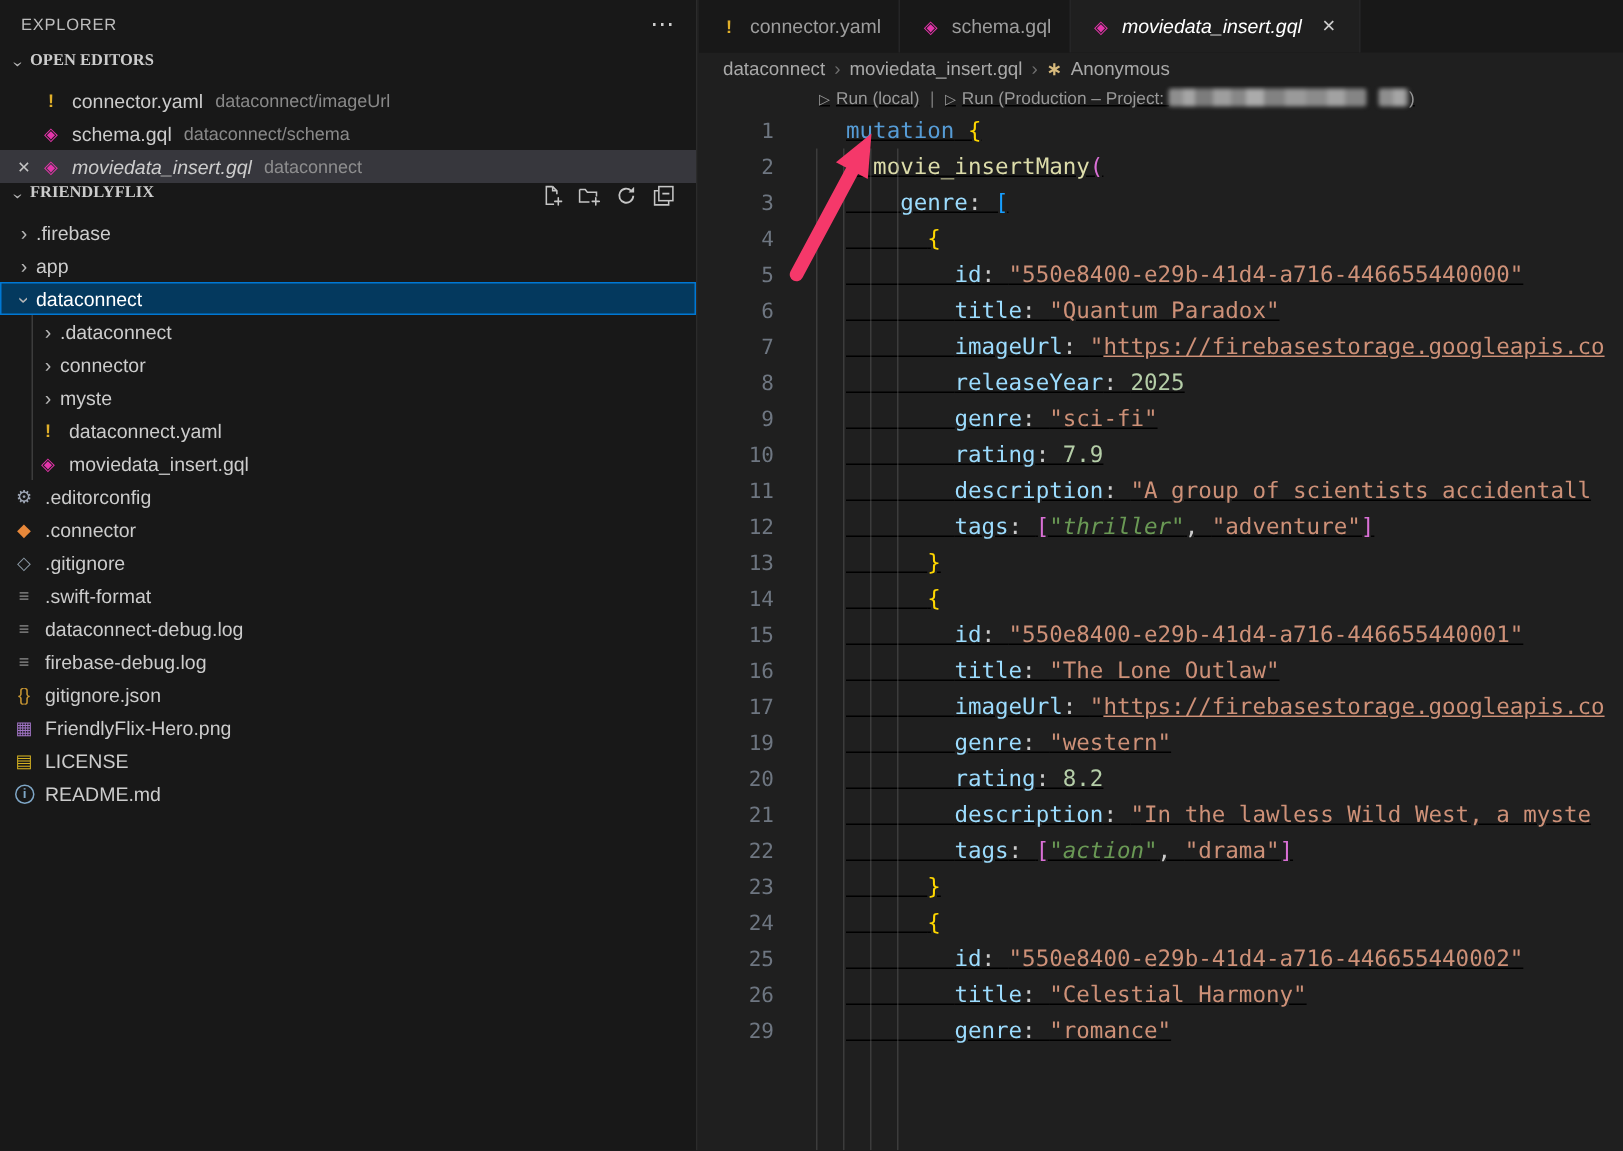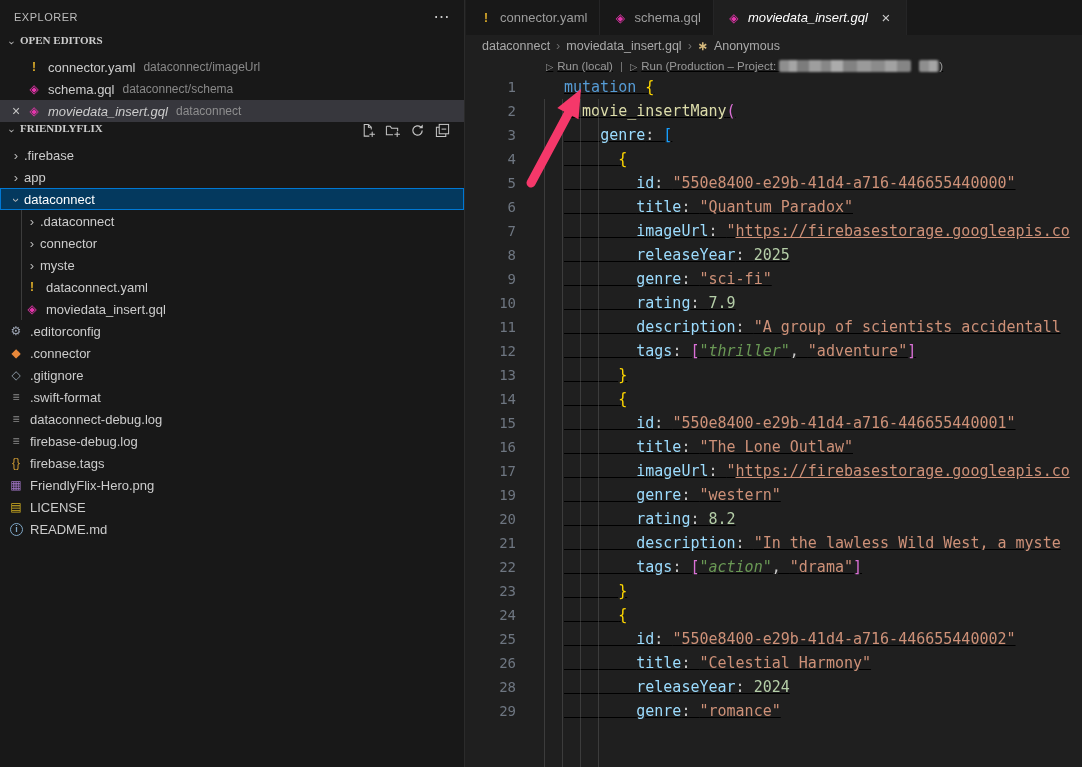--- a/index.html
+++ b/index.html
@@ -223,21 +223,21 @@
         <div class="tree-row" style="padding-left: 8px;">
           <span class="file-icon" style="color: rgb(140, 140, 140);">≡</span>
           <span class="tree-label">dataconnect-debug.log</span>
         </div>
         <div class="tree-row" style="padding-left: 8px;">
           <span class="file-icon" style="color: rgb(140, 140, 140);">≡</span>
           <span class="tree-label">firebase-debug.log</span>
         </div>
         <div class="tree-row" style="padding-left: 8px;">
           <span class="file-icon" style="color: rgb(204, 153, 51);">{}</span>
-          <span class="tree-label">firebase.tags</span>
+          <span class="tree-label">gitignore.json</span>
         </div>
         <div class="tree-row" style="padding-left: 8px;">
           <span class="file-icon" style="color: rgb(160, 116, 196);">▦</span>
           <span class="tree-label">FriendlyFlix-Hero.png</span>
         </div>
         <div class="tree-row" style="padding-left: 8px;">
           <span class="file-icon" style="color: rgb(211, 176, 33);">▤</span>
           <span class="tree-label">LICENSE</span>
         </div>
         <div class="tree-row" style="padding-left: 8px;">
@@ -304,21 +304,20 @@
           <div class="code-line"><span class="ln">16</span><span class="code-text"><span class="tok-pn">        </span><span class="tok-prop">title</span><span class="tok-pn">: </span><span class="tok-str">"The Lone Outlaw"</span></span></div>
           <div class="code-line"><span class="ln">17</span><span class="code-text"><span class="tok-pn">        </span><span class="tok-prop">imageUrl</span><span class="tok-pn">: </span><span class="tok-str">"</span><span class="tok-url">https://firebasestorage.googleapis.co</span></span></div>
           <div class="code-line"><span class="ln">19</span><span class="code-text"><span class="tok-pn">        </span><span class="tok-prop">genre</span><span class="tok-pn">: </span><span class="tok-str">"western"</span></span></div>
           <div class="code-line"><span class="ln">20</span><span class="code-text"><span class="tok-pn">        </span><span class="tok-prop">rating</span><span class="tok-pn">: </span><span class="tok-num">8.2</span></span></div>
           <div class="code-line"><span class="ln">21</span><span class="code-text"><span class="tok-pn">        </span><span class="tok-prop">description</span><span class="tok-pn">: </span><span class="tok-str">"In the lawless Wild West, a myste</span></span></div>
           <div class="code-line"><span class="ln">22</span><span class="code-text"><span class="tok-pn">        </span><span class="tok-prop">tags</span><span class="tok-pn">: </span><span class="tok-b2">[</span><span class="tok-strg">"action"</span><span class="tok-pn">, </span><span class="tok-str">"drama"</span><span class="tok-b2">]</span></span></div>
           <div class="code-line"><span class="ln">23</span><span class="code-text"><span class="tok-pn">      </span><span class="tok-b1">}</span></span></div>
           <div class="code-line"><span class="ln">24</span><span class="code-text"><span class="tok-pn">      </span><span class="tok-b1">{</span></span></div>
           <div class="code-line"><span class="ln">25</span><span class="code-text"><span class="tok-pn">        </span><span class="tok-prop">id</span><span class="tok-pn">: </span><span class="tok-str">"550e8400-e29b-41d4-a716-446655440002"</span></span></div>
           <div class="code-line"><span class="ln">26</span><span class="code-text"><span class="tok-pn">        </span><span class="tok-prop">title</span><span class="tok-pn">: </span><span class="tok-str">"Celestial Harmony"</span></span></div>
-          <div class="code-line"><span class="ln">28</span><span class="code-text"><span class="tok-pn">        </span><span class="tok-prop">releaseYear</span><span class="tok-pn">: </span><span class="tok-num">2024</span></span></div>
           <div class="code-line"><span class="ln">29</span><span class="code-text"><span class="tok-pn">        </span><span class="tok-prop">genre</span><span class="tok-pn">: </span><span class="tok-str">"romance"</span></span></div>
         </div>
     </div>
   </main>
 
   <svg class="annotation" width="1082" height="767" viewBox="0 0 1082 767">
     <line x1="531" y1="183" x2="568" y2="114" stroke="#f5386a" stroke-width="9" stroke-linecap="round"></line>
     <polygon points="581,89 578.5,119.3 557.3,108.1" fill="#f5386a"></polygon>
   </svg>
 </div>

